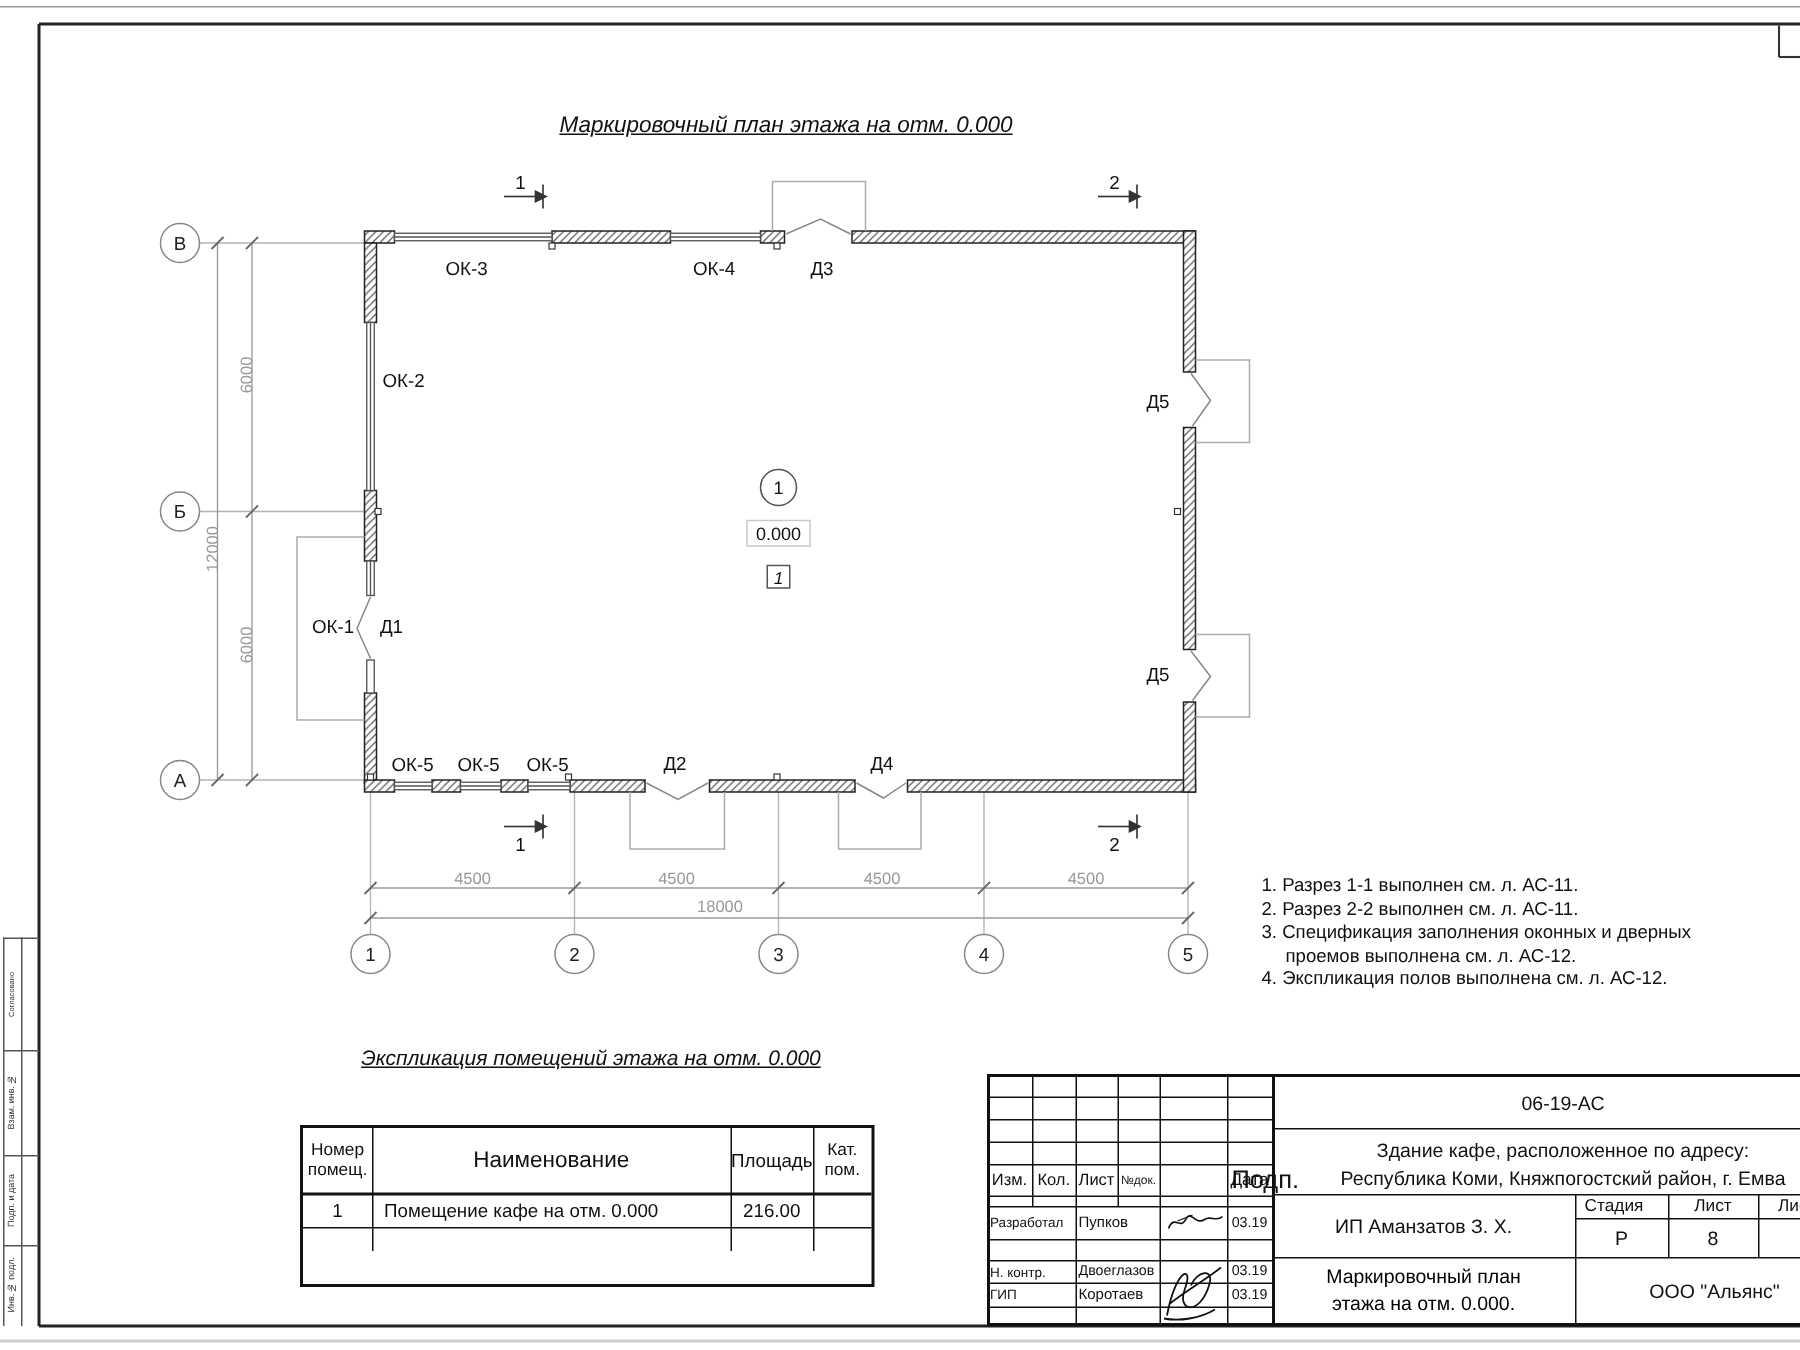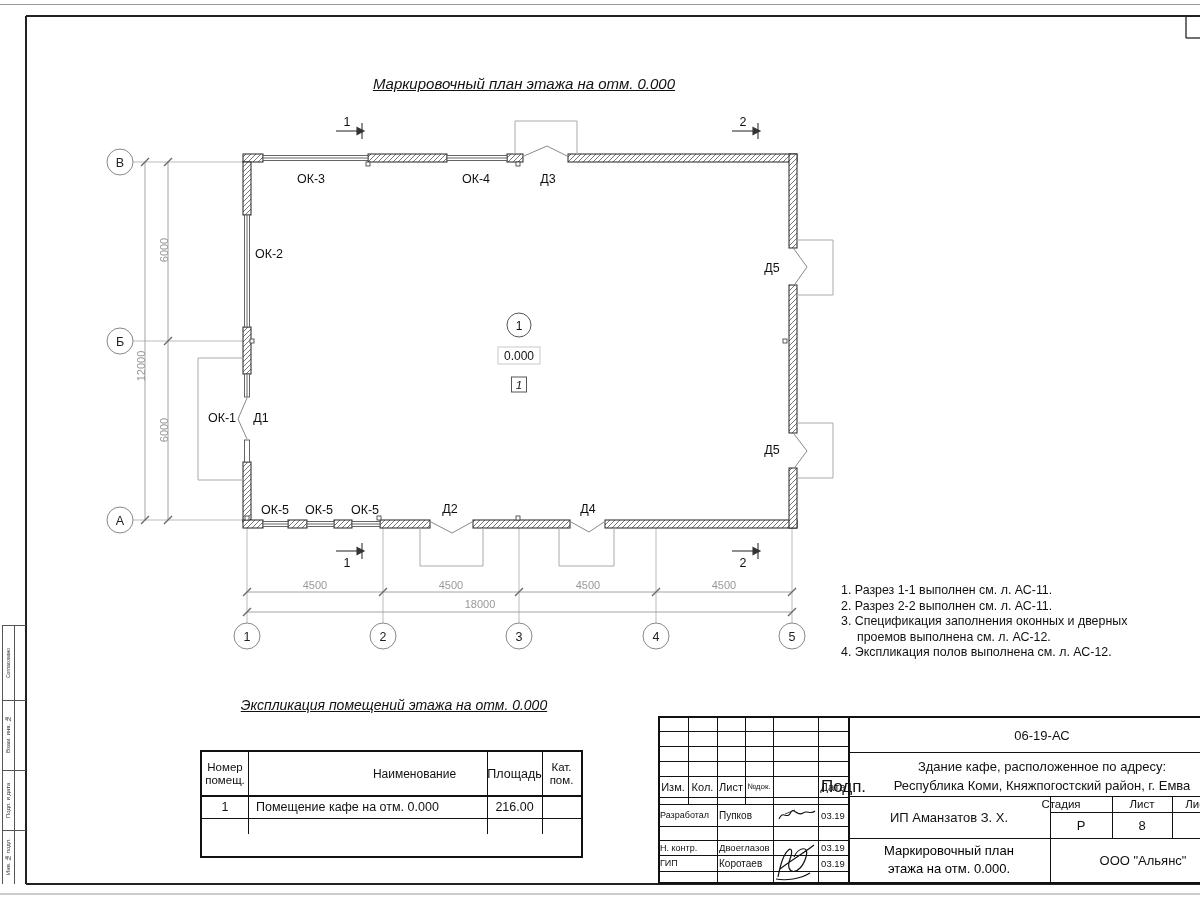--- a/index.html
+++ b/index.html
@@ -243,21 +243,21 @@
 
 <div class="abs" id="schedule-title">Экспликация помещений этажа на отм. 0.000</div>
 
 <div class="abs" id="schedule">
   <div class="vl" style="left:46px;top:0;height:82px;"></div>
   <div class="vl" style="left:285px;top:0;height:82px;"></div>
   <div class="vl" style="left:340px;top:0;height:82px;"></div>
   <div class="hl" style="left:0;top:43px;width:379px;height:2px;"></div>
   <div class="hl" style="left:0;top:66px;width:379px;"></div>
   <div class="cell" style="left:0;top:0;width:46px;height:43px;font-size:11.5px;line-height:12.5px;">Номер помещ.</div>
-  <div class="cell" style="left:46px;top:0;width:239px;height:43px;font-size:12px;padding-left:47px;">Наименование</div>
+  <div class="cell" style="left:46px;top:0;width:239px;height:43px;font-size:15px;">Наименование</div>
   <div class="cell" style="left:285px;top:0;width:55px;height:43px;font-size:12.5px;">Площадь</div>
   <div class="cell" style="left:340px;top:0;width:39px;height:43px;font-size:11.5px;line-height:12.5px;">Кат. пом.</div>
   <div class="cell" style="left:0;top:43px;width:46px;height:23px;font-size:12.5px;">1</div>
   <div class="cell" style="left:54px;top:43px;width:231px;height:23px;font-size:12.5px;justify-content:flex-start;text-align:left;">Помещение кафе на отм. 0.000</div>
   <div class="cell" style="left:285px;top:43px;width:55px;height:23px;font-size:12.5px;">216.00</div>
   <div class="cell" style="left:340px;top:43px;width:39px;height:23px;font-size:12.5px;"></div>
 </div>
 
 <div class="abs" id="titleblock">
 
@@ -315,21 +315,21 @@
   <svg class="abs" style="left:112px;top:121px;" width="50" height="46" viewBox="0 0 50 46">
     <path d="M8,40 C14,8 26,6 20,22 C14,38 30,40 36,20 C40,8 28,10 24,20 M10,32 C20,24 34,16 44,8 M6,42 C16,44 30,42 40,36" stroke="#111" stroke-width="1.2" fill="none"></path>
   </svg>
 
   <div class="tbt" style="left:190px;top:2px;width:388px;height:34px;font-size:13px;">06-19-АС</div>
   <div class="abs" style="left:190px;top:41px;width:388px;text-align:center;font-size:13px;line-height:19px;color:#111;">
     <div>Здание кафе, расположенное по адресу:</div>
     <div>Республика Коми, Княжпогостский район, г. Емва</div>
   </div>
   <div class="tbt" style="left:190px;top:80px;width:202px;height:42px;font-size:13px;">ИП Аманзатов З. Х.</div>
-  <div class="tbt" style="left:372px;top:80px;width:62px;height:16px;font-size:11.5px;">Стадия</div>
+  <div class="tbt" style="left:387px;top:80px;width:62px;height:16px;font-size:11.5px;">Стадия</div>
   <div class="tbt" style="left:454px;top:80px;width:60px;height:16px;font-size:11.5px;">Лист</div>
   <div class="tbt" style="left:514px;top:80px;width:64px;height:16px;font-size:11.5px;">Листов</div>
   <div class="tbt" style="left:392px;top:96px;width:62px;height:26px;font-size:13px;">Р</div>
   <div class="tbt" style="left:454px;top:96px;width:60px;height:26px;font-size:13px;">8</div>
   <div class="tbt" style="left:514px;top:96px;width:64px;height:26px;font-size:13px;"></div>
   <div class="abs" style="left:190px;top:126px;width:202px;text-align:center;font-size:13px;line-height:18px;color:#000000;">
     <div>Маркировочный план</div>
     <div>этажа на отм. 0.000.</div>
   </div>
   <div class="tbt" style="left:392px;top:122px;width:186px;height:44px;font-size:13px;">ООО "Альянс"</div>

